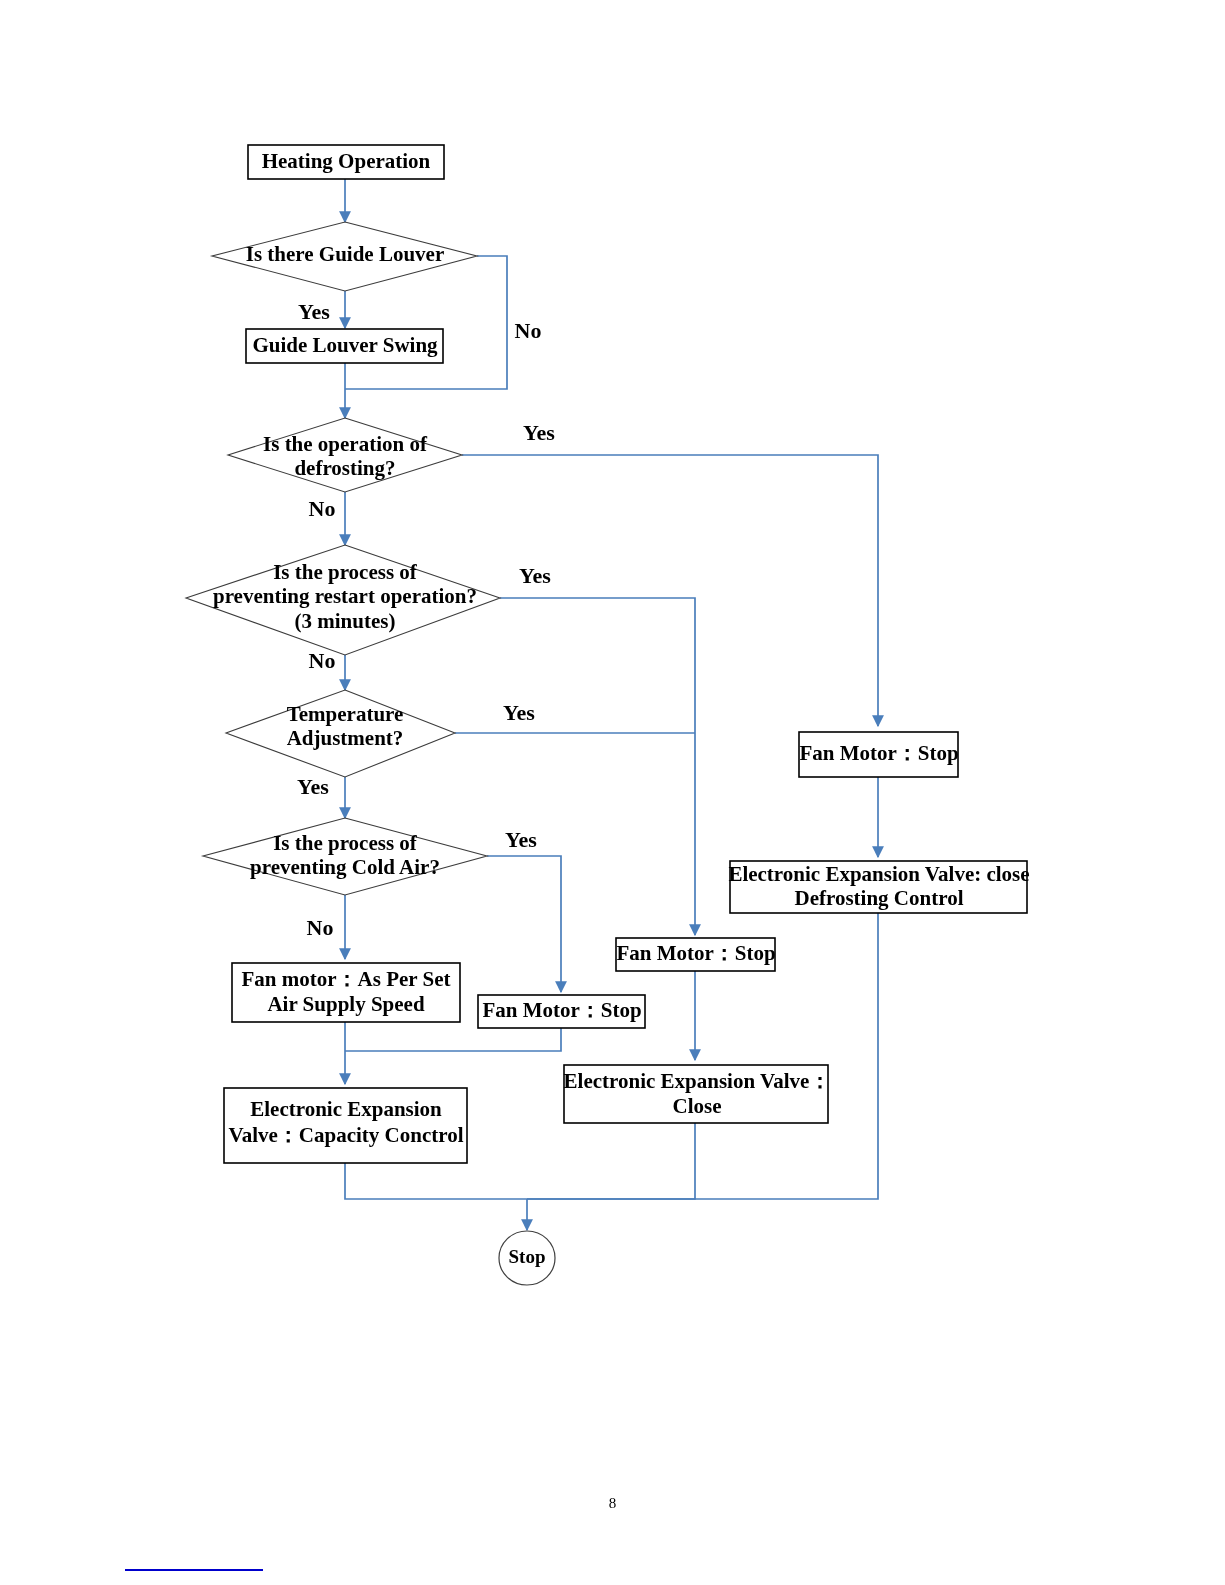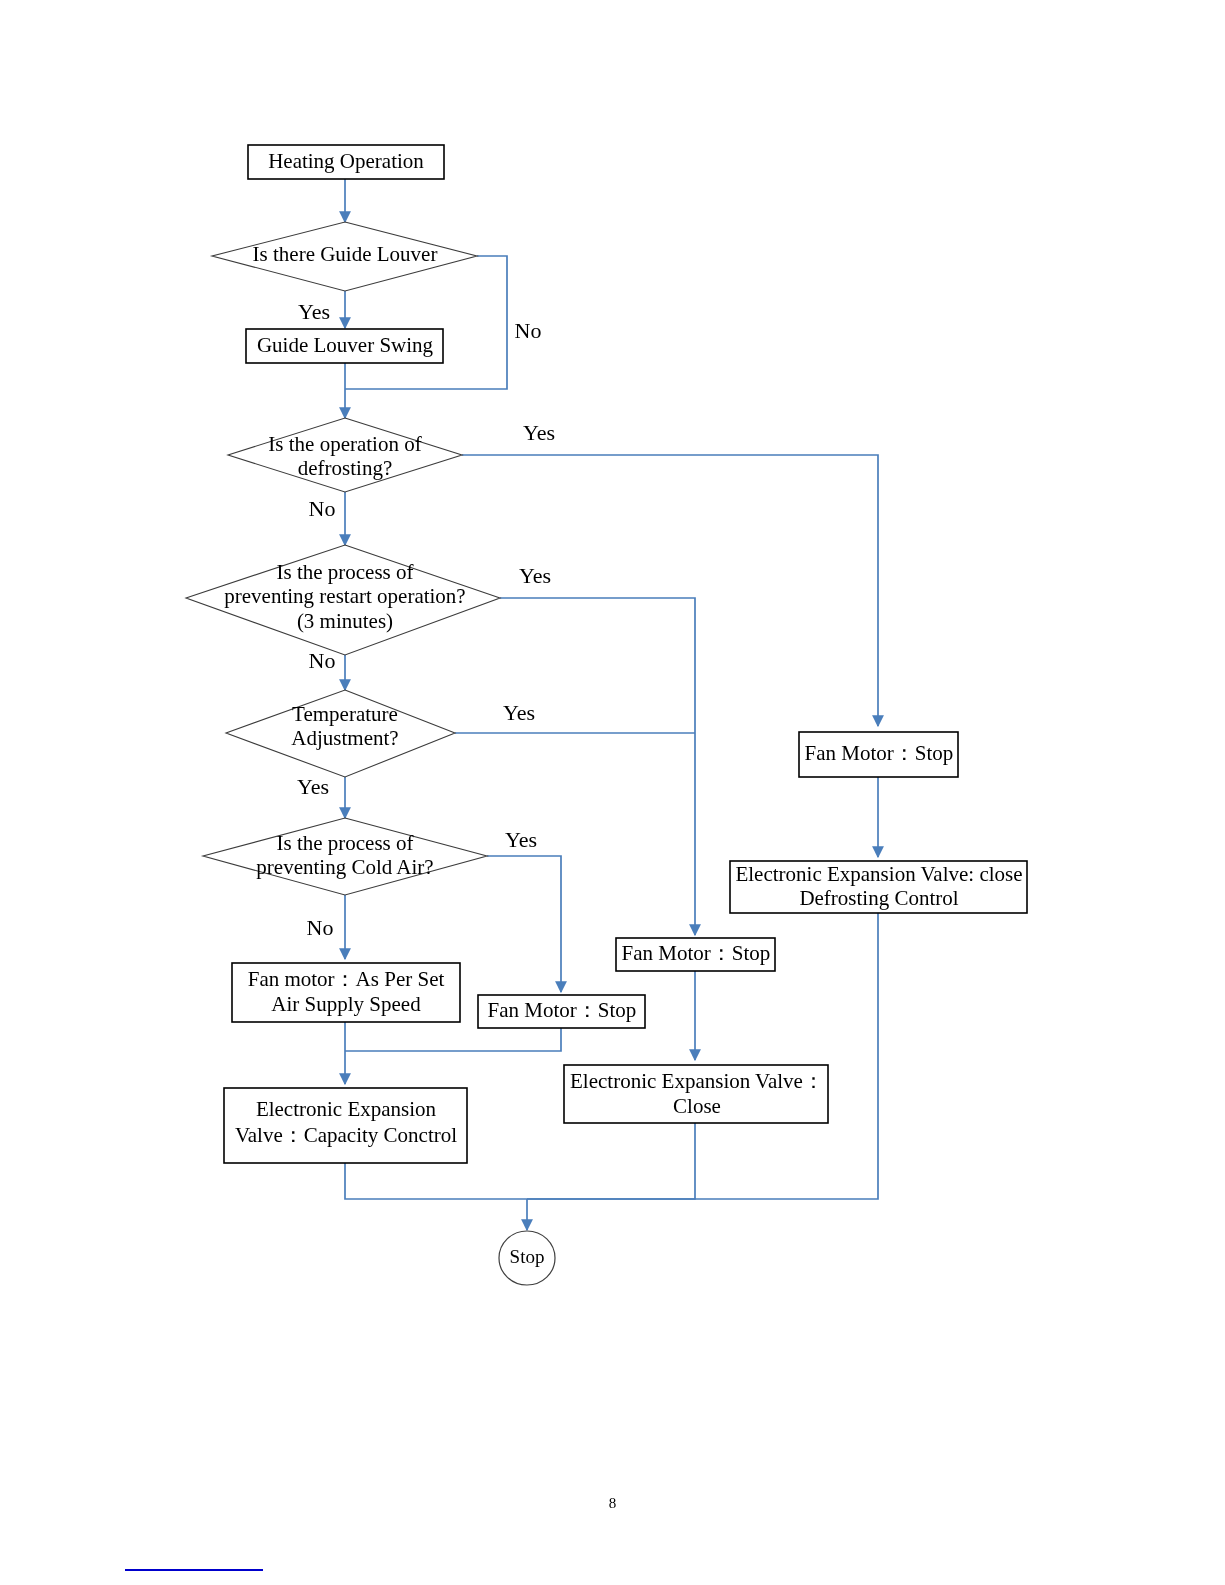--- a/index.html
+++ b/index.html
@@ -14,20 +14,21 @@
     color: #000000;
     position: relative;
     overflow: hidden;
   }
   #flow-root {
     position: absolute;
     left: 0;
     top: 0;
     width: 1225px;
     height: 1585px;
+    font-weight: bold;
   }
   svg.flow { display: block; }
   .node-box {
     fill: #ffffff;
     stroke: #000000;
     stroke-width: 1.6;
   }
   .node-diamond {
     fill: #ffffff;
     stroke: #3c3c3c;

